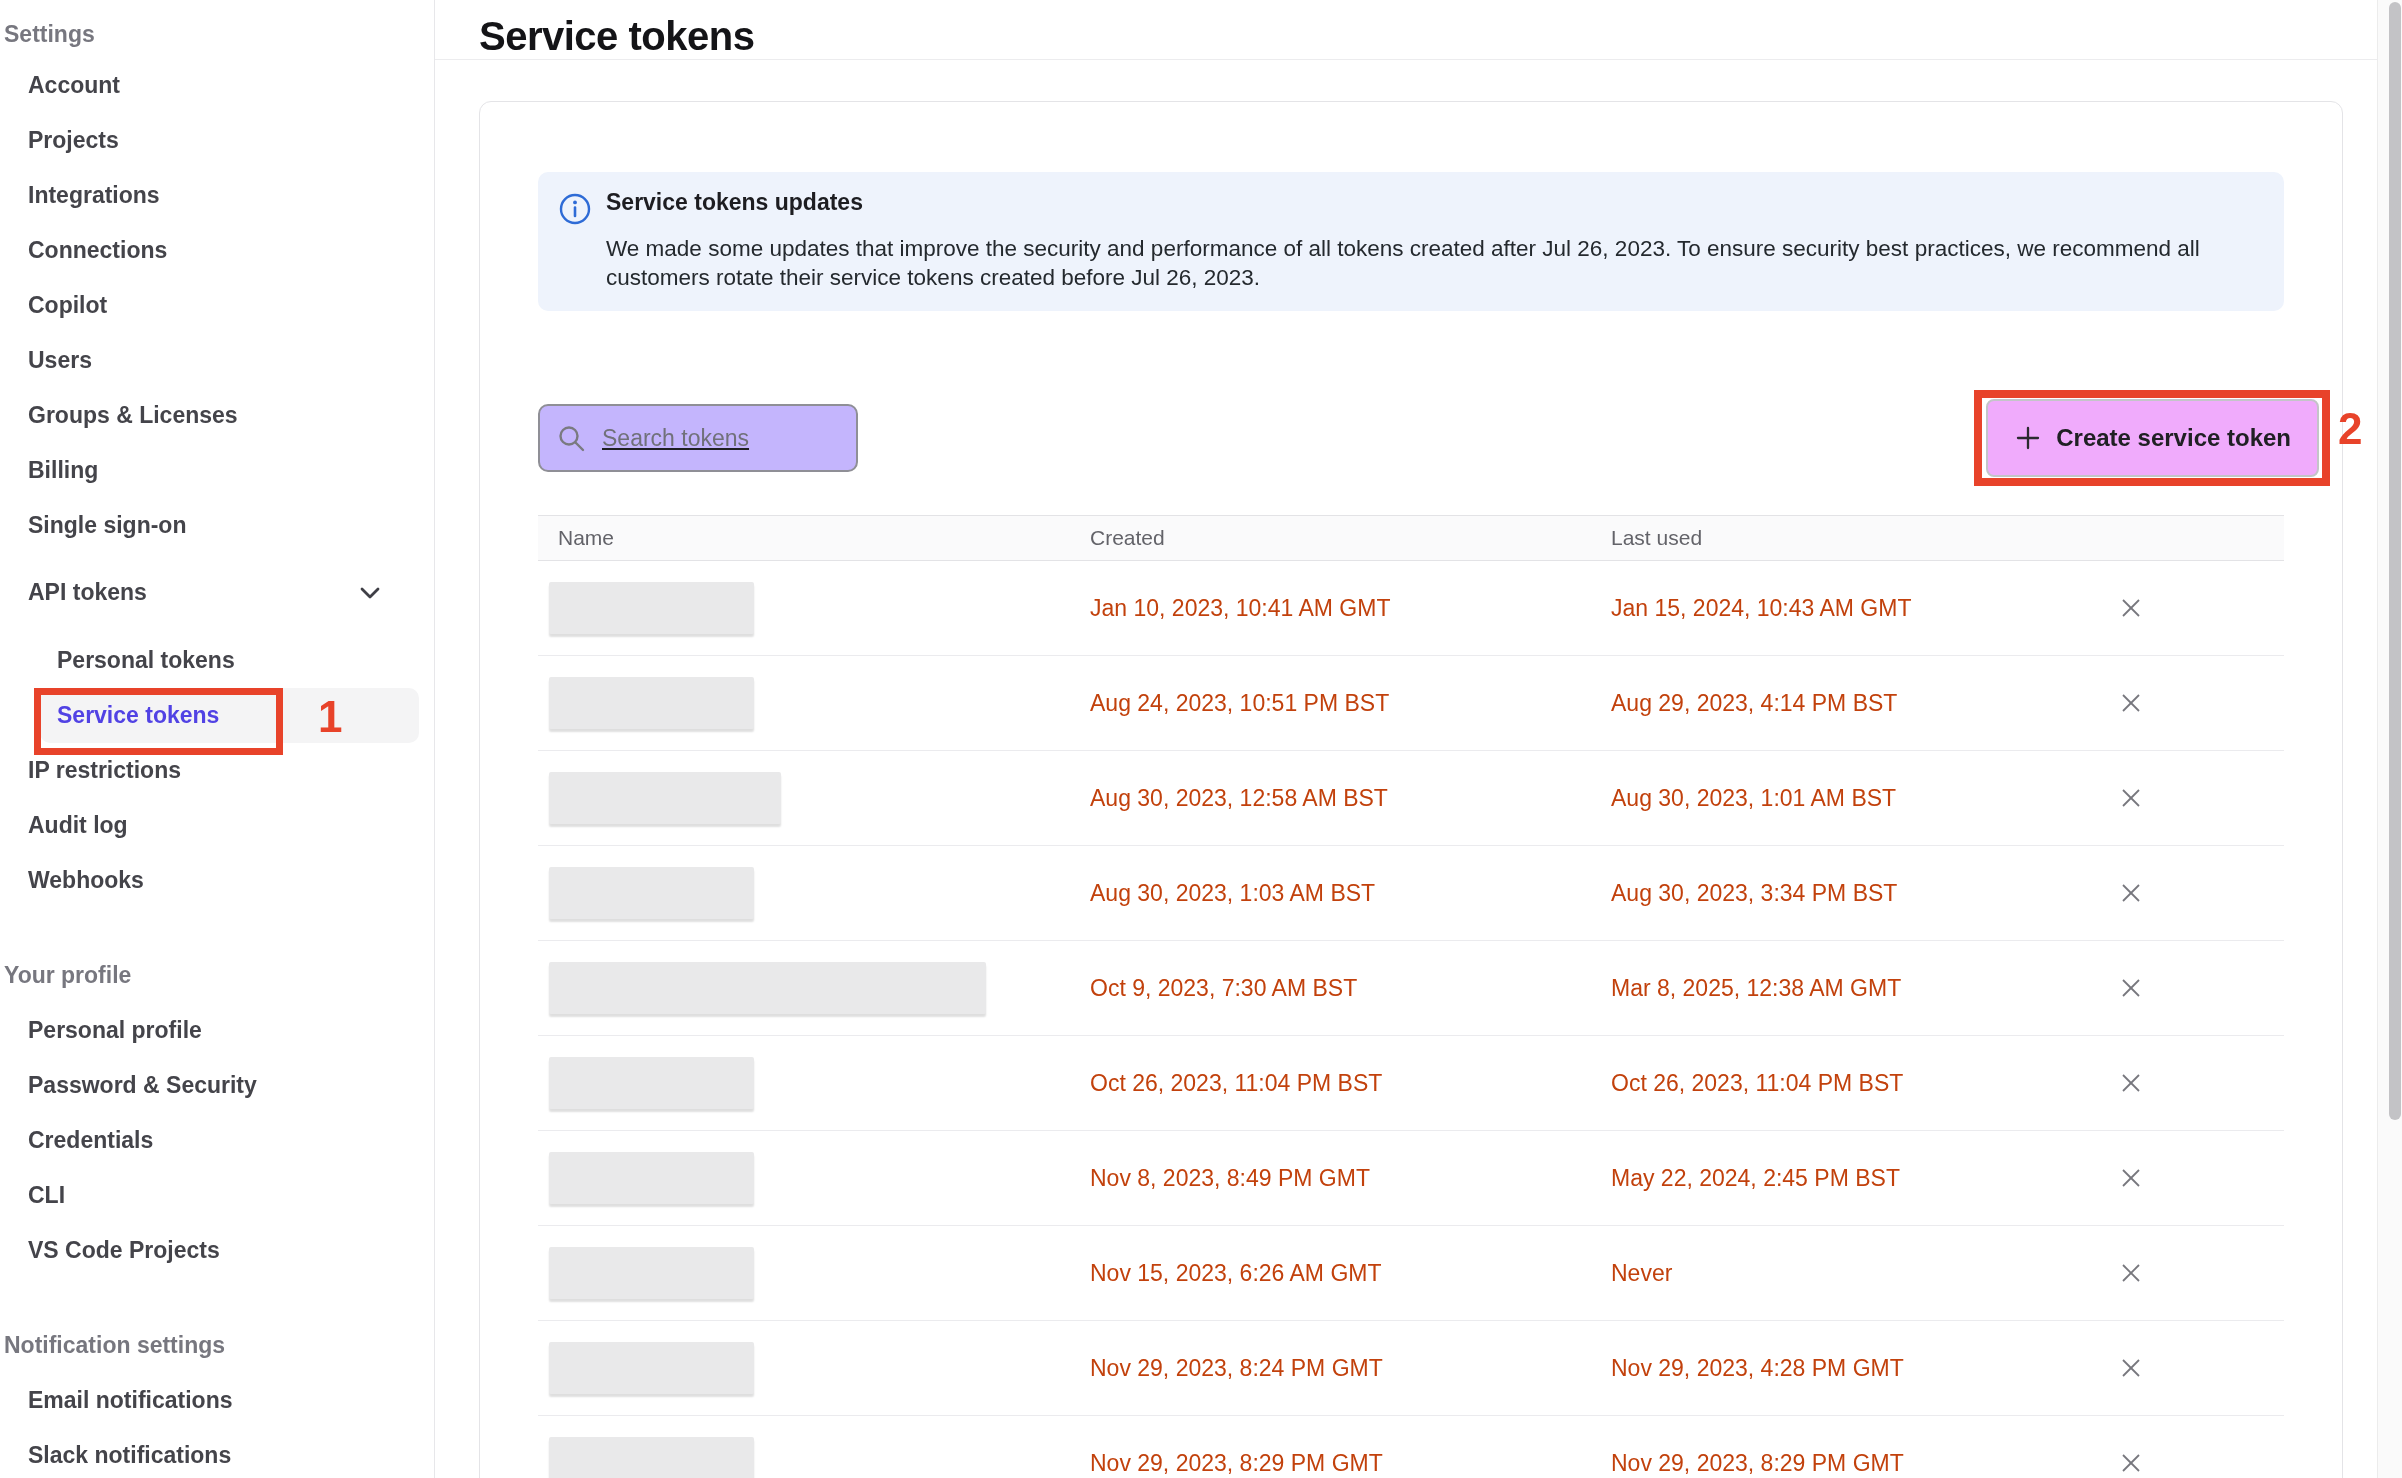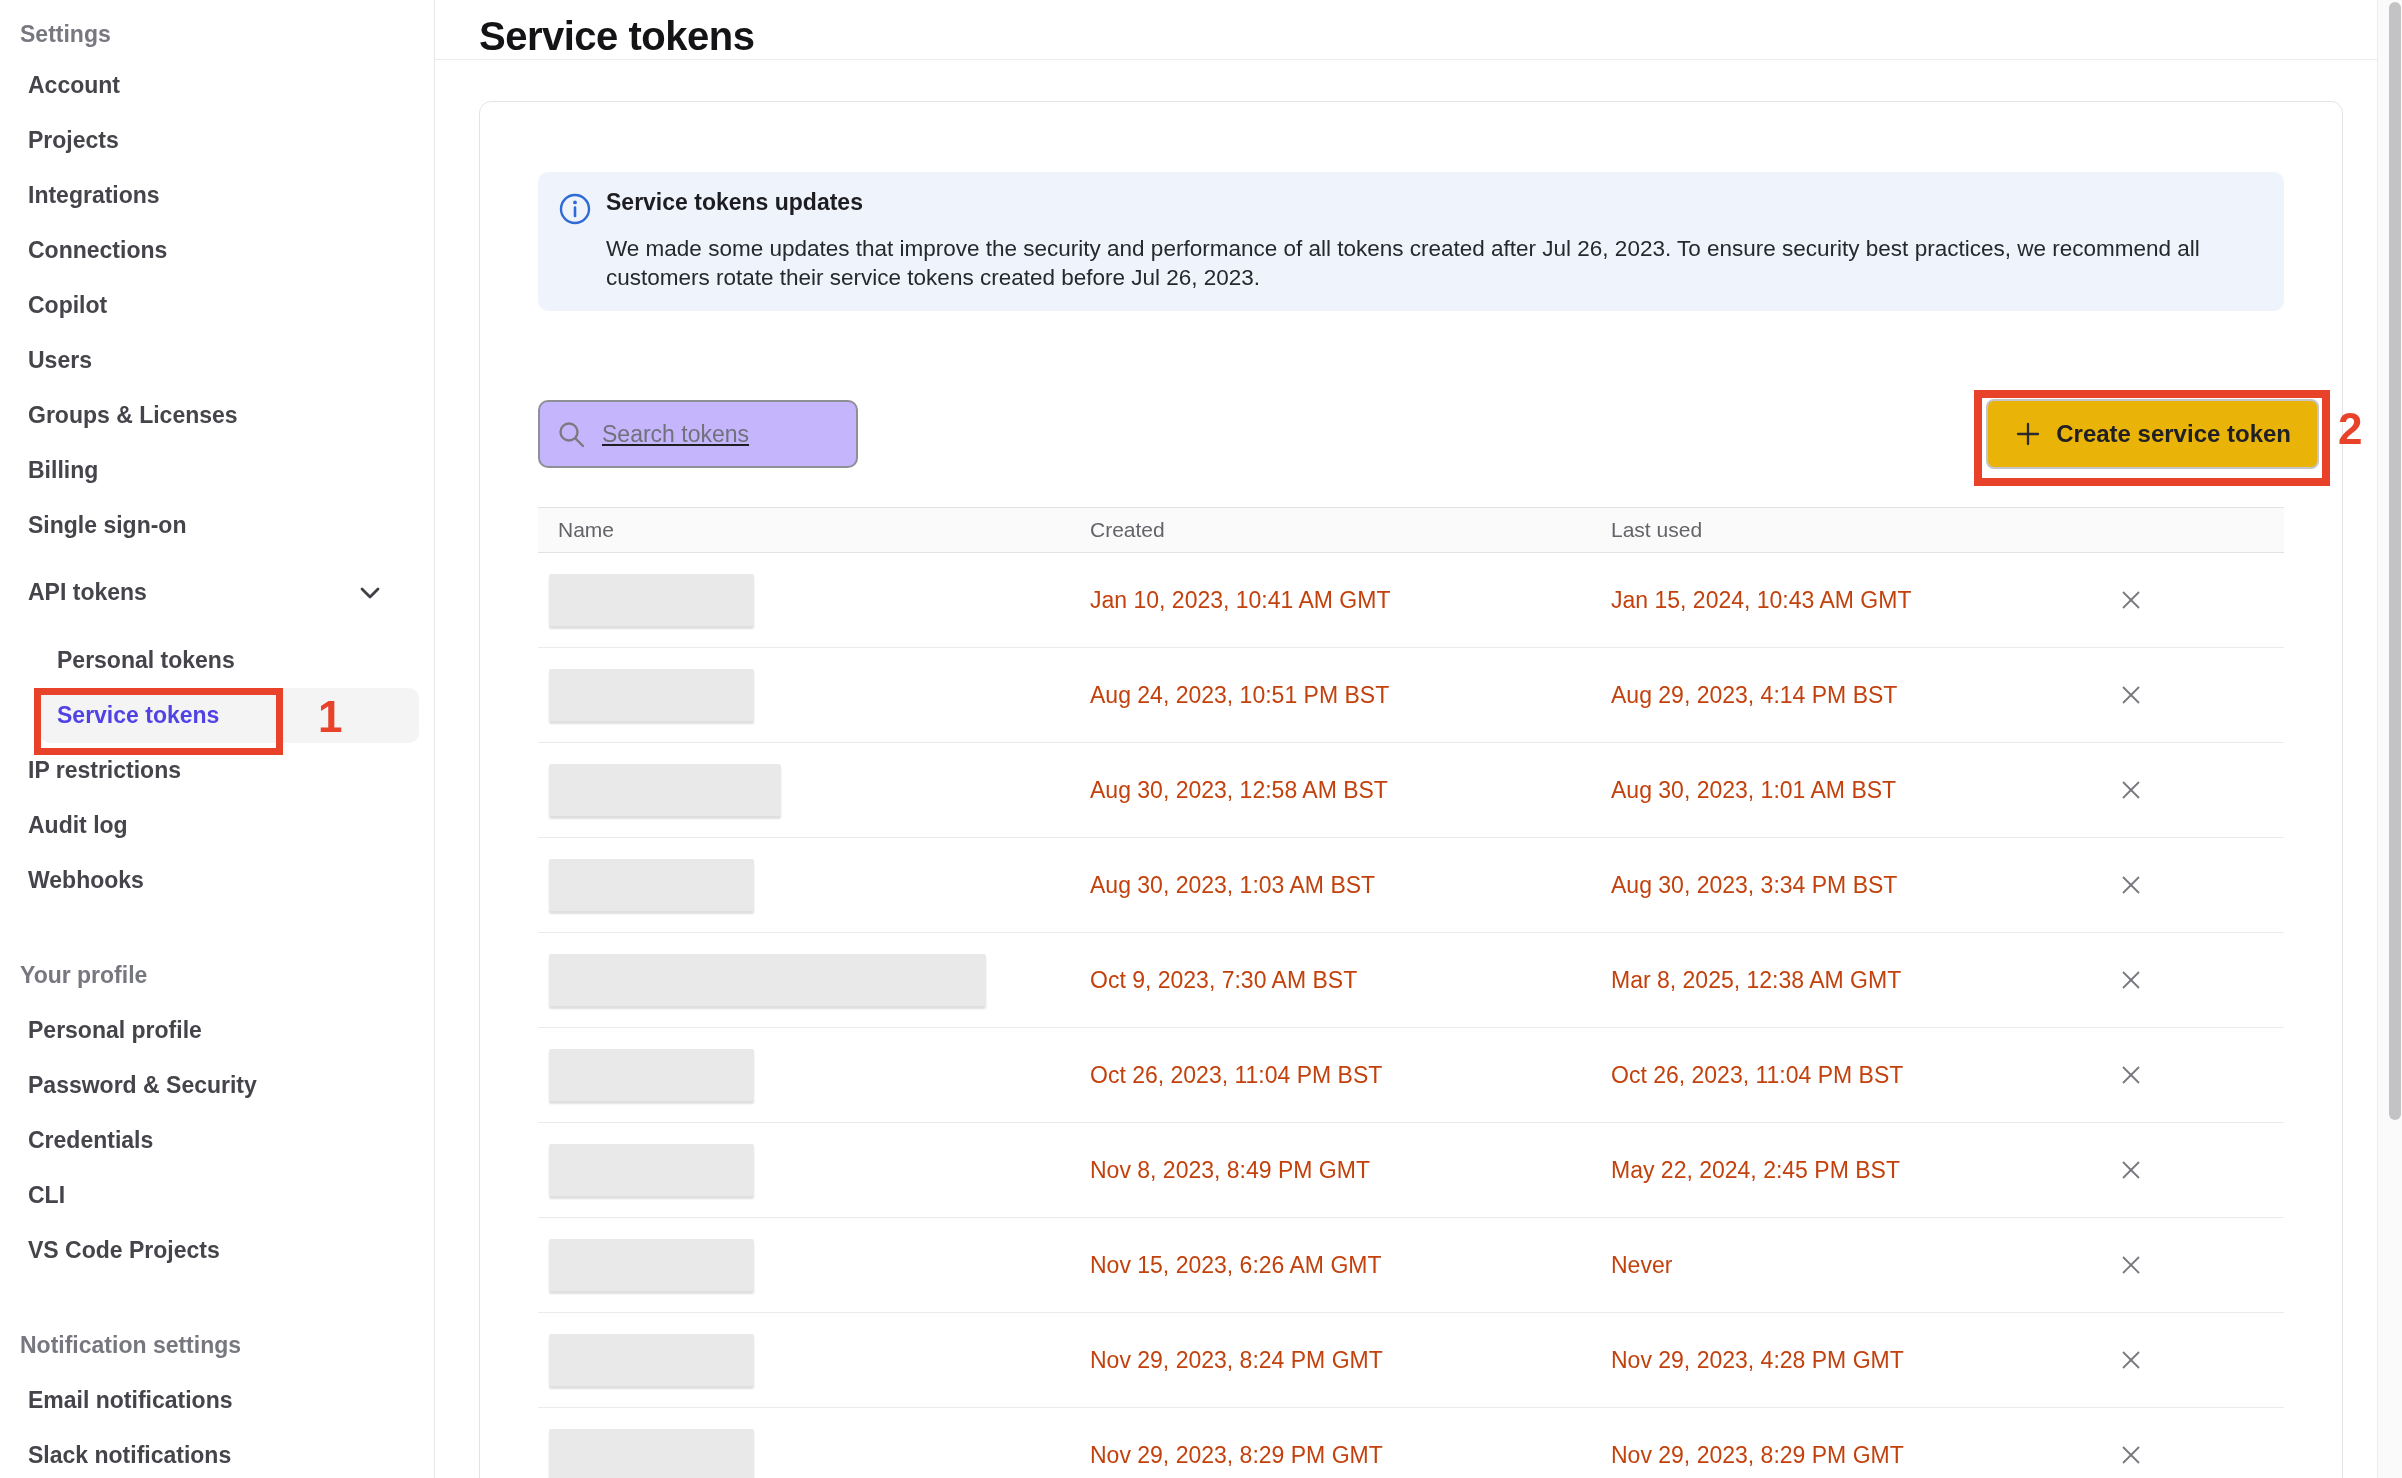--- a/index.html
+++ b/index.html
@@ -4,21 +4,21 @@
 <style>
   * { margin:0; padding:0; box-sizing:border-box; }
   html,body { width:2402px; height:1478px; overflow:hidden; background:#fff;
     font-family:"Liberation Sans", sans-serif; color:#1f1f23; }
   .app { display:flex; width:2402px; height:1478px; position:relative; }
 
   
   .sidebar { width:435px; min-width:435px; height:100%; background:#fff;
     border-right:1px solid #e7e7ea; padding-top:10px; }
   .side-section + .side-section { margin-top:40px; }
-  .side-header { height:48px; display:flex; align-items:center; padding-left:20px;
+  .side-header { height:48px; display:flex; align-items:center; padding-left:4px;
     font-size:23px; font-weight:600; color:#77777f; }
   .side-section:nth-child(2) .side-header, .side-section:nth-child(3) .side-header { height:55px; }
   .side-item { height:55px; display:flex; align-items:center; padding-left:28px;
     font-size:23px; font-weight:600; color:#44444a; cursor:pointer; }
   .side-item .chev { margin-left:auto; margin-right:50px; display:flex; }
   .side-group { margin-top:12px; }
   .sub-list { margin-top:13px; }
   .side-item.sub { padding-left:57px;text-align:center; }
   .side-item.selected { background:#f4f4f5; border-radius:10px; margin:0 15px 0 40px;
     padding-left:17px; color:#5142e4; }
@@ -41,21 +41,21 @@
 
   
   .toolbar { margin-top:88px; padding:0 23px 0 58px; display:flex;
     align-items:center; justify-content:space-between; }
   .search-wrap { position:relative; }
   .search-wrap svg { position:absolute; left:18px; top:19px; }
   .search-input { width:320px; height:68px; border:2px solid #8f8f96; border-radius:10px;
     padding:0 16px 0 62px; font-size:23px; font-family:"Liberation Sans",sans-serif;
     color:#1f1f23; outline:none; background:#c4b5fd;text-decoration:underline; }
   .search-input::placeholder { color:#71717a; }
-  .create-btn { height:70px; padding:0 26px; background:#eab308; border:2px solid #c4c4c9;
+  .create-btn { height:78px; padding:0 26px; background:#f0abfc; border:2px solid #c4c4c9;
     border-radius:8px; display:flex; align-items:center; gap:14px; font-size:24px;
     font-weight:600; color:#202024; font-family:"Liberation Sans",sans-serif; cursor:pointer; }
 
   
   .table { margin-top:38px; }
   .thead { display:grid; grid-template-columns:552px 521px 478px 1fr; height:46px;
     align-items:center; background:#fafafb; border-top:1px solid #e3e3e6;
     border-bottom:1px solid #e3e3e6; font-size:21px; color:#636369; }
   .thead .c1 { padding-left:20px; }
   .trow { display:grid; grid-template-columns:552px 521px 478px 1fr; height:95px;

